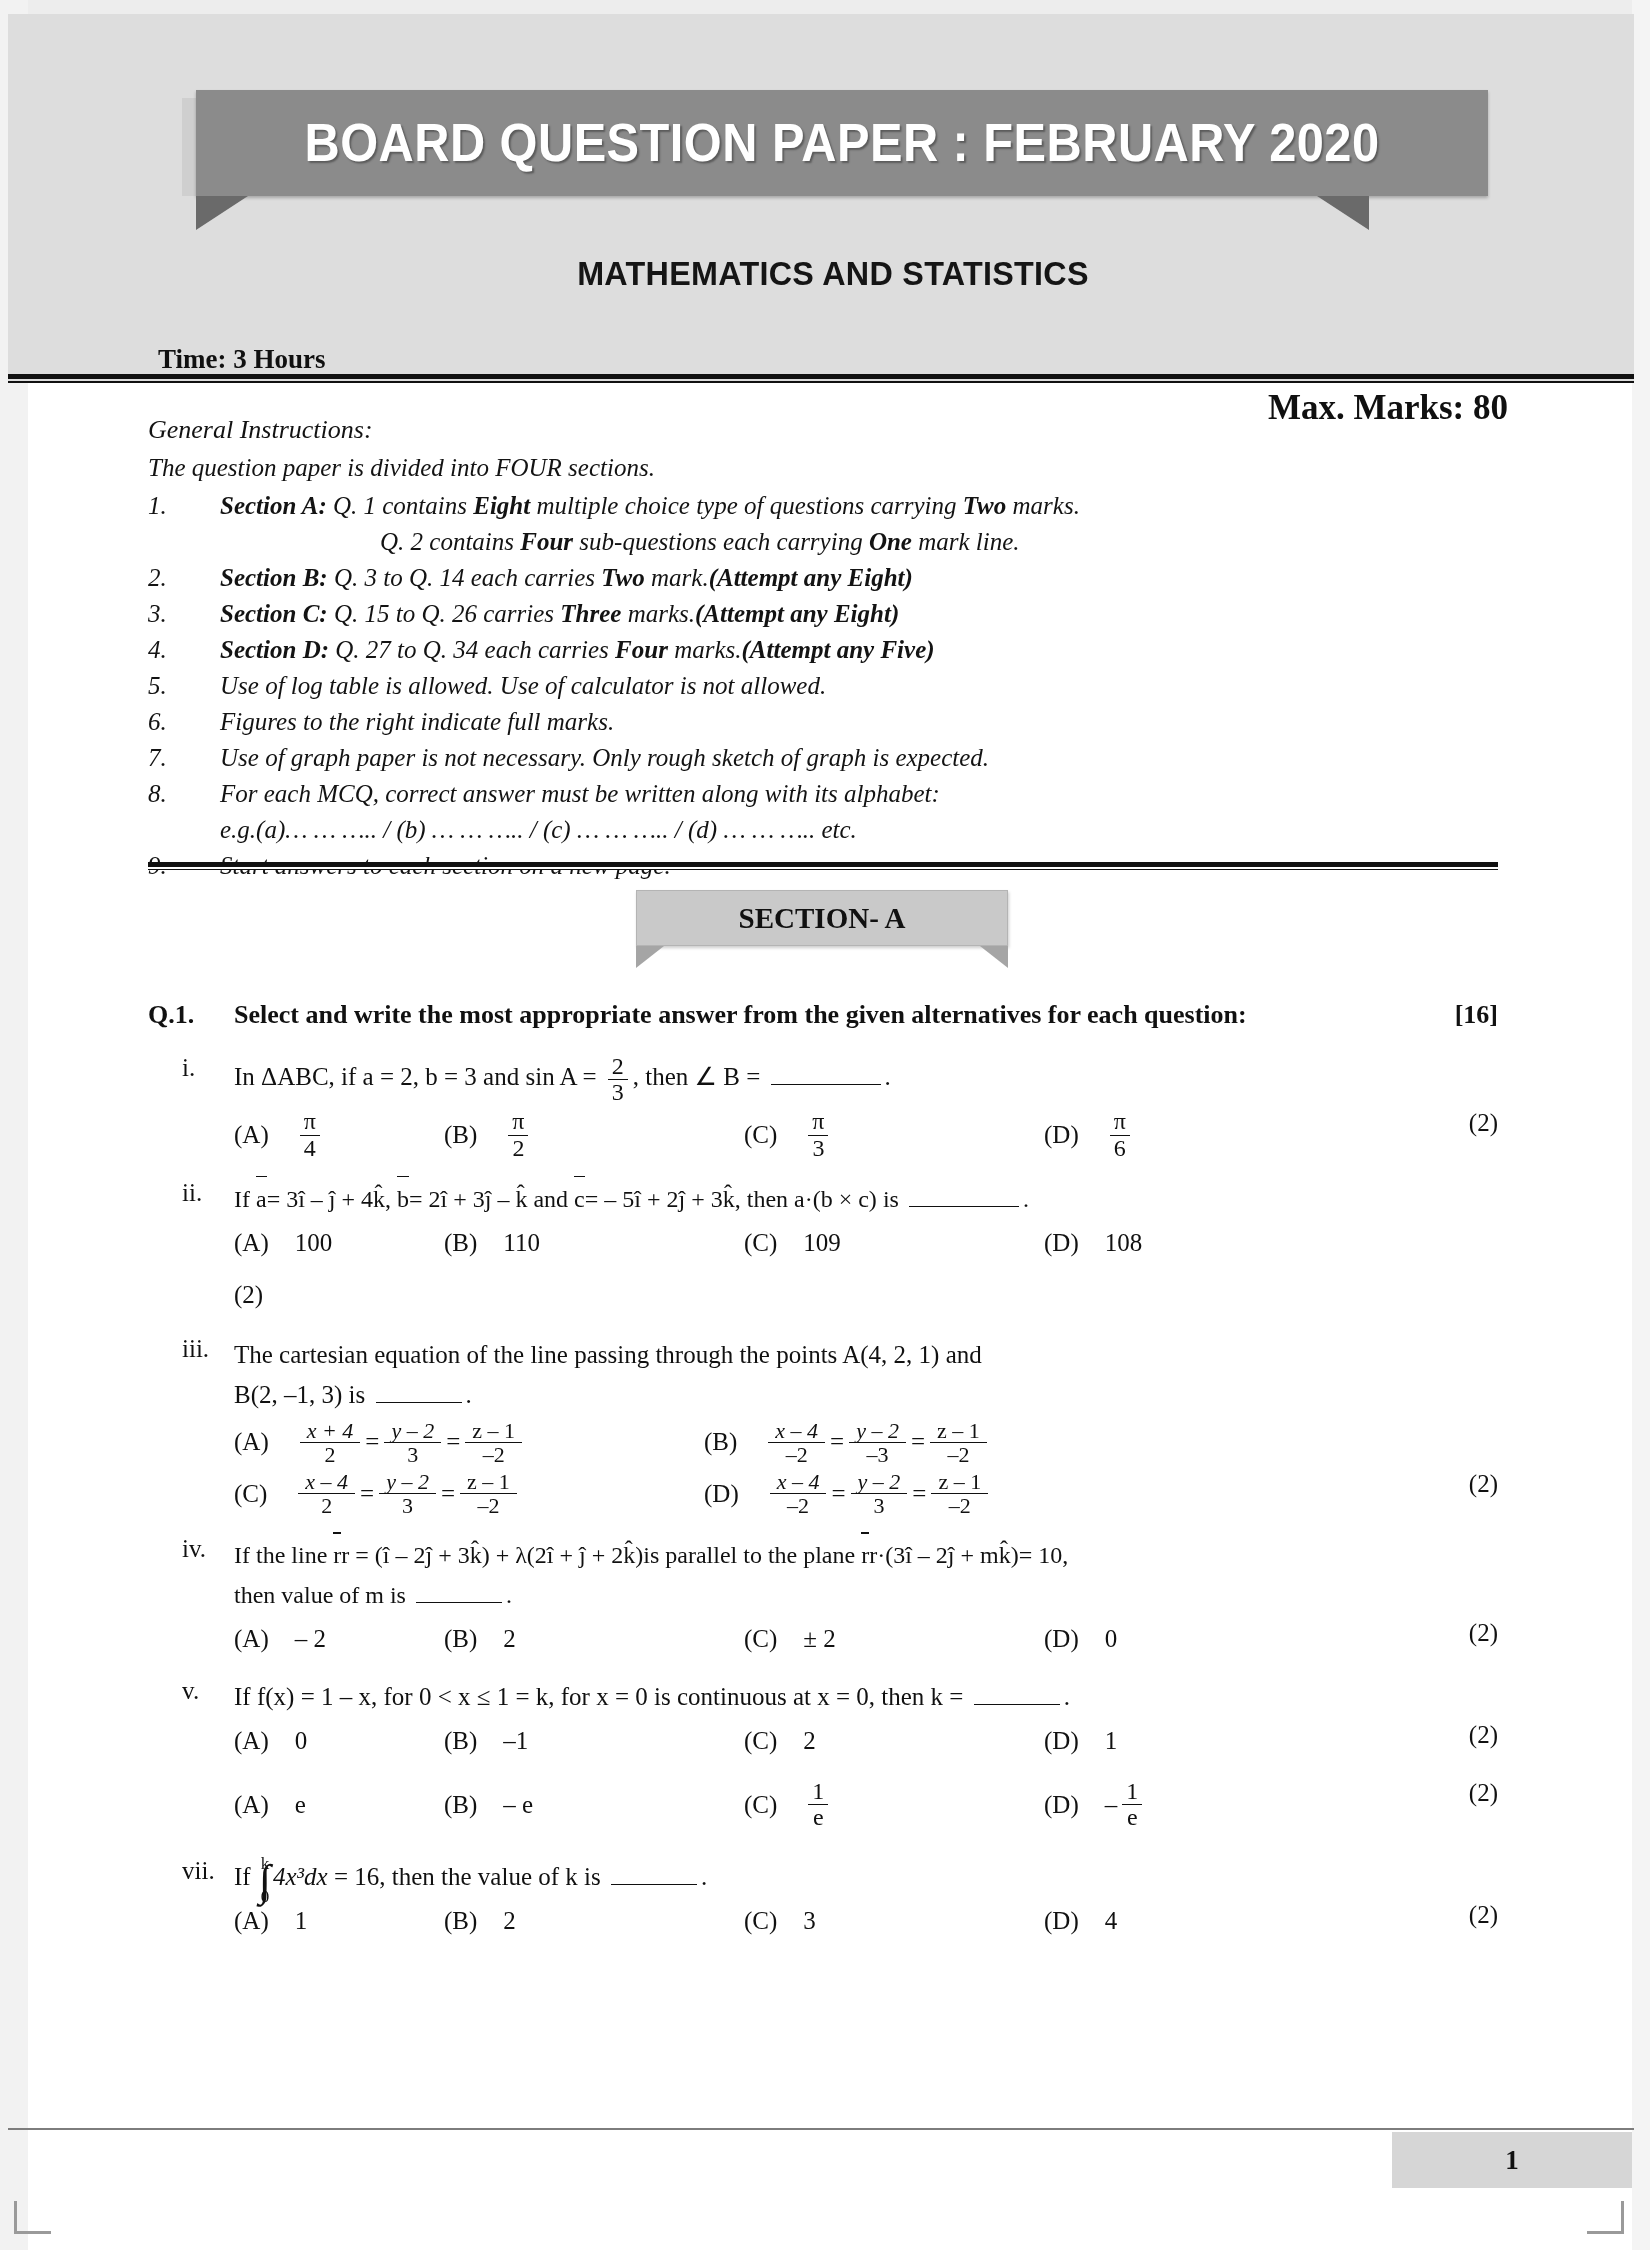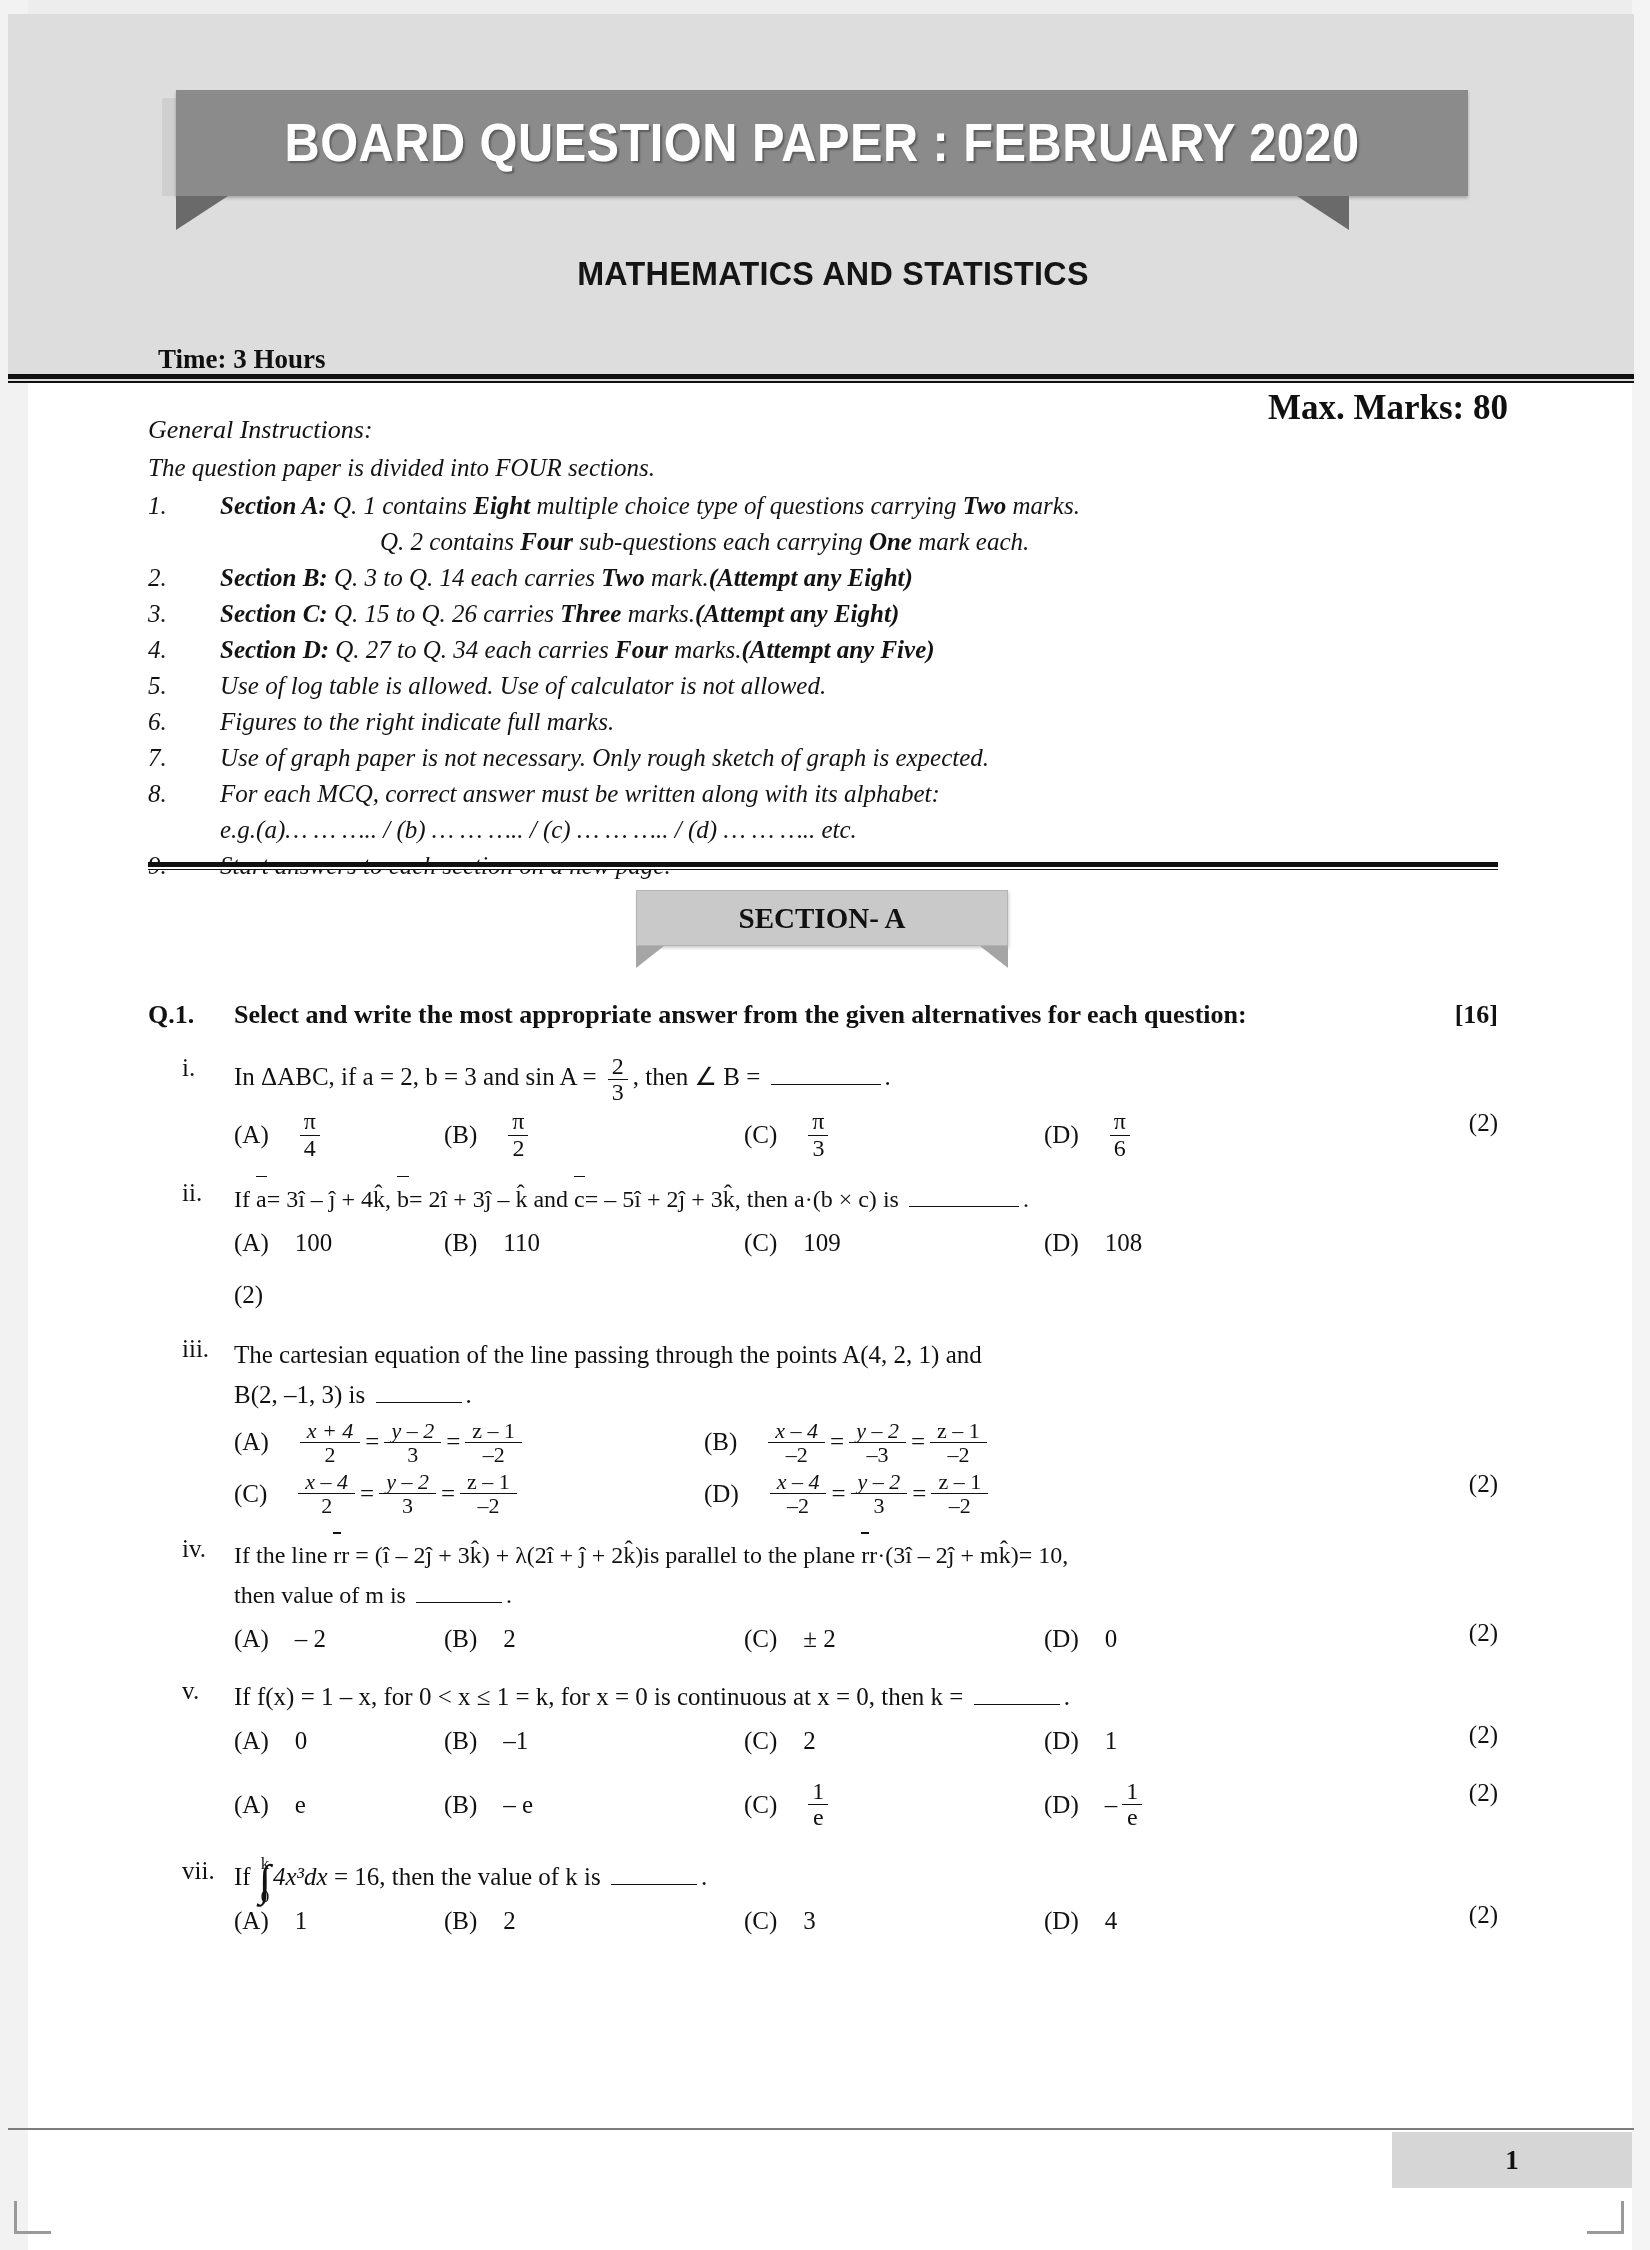--- a/index.html
+++ b/index.html
@@ -28,21 +28,21 @@
     background:#dddddd;
   }
   .header-rule{
     position:absolute;left:8px;top:374px;width:1626px;height:9px;
     background:#111;border-top:2px solid #111;border-bottom:3px solid #111;
     box-sizing:border-box;
   }
   .header-rule-inner{position:absolute;left:0;top:3px;width:100%;height:2px;background:#ddd;}
 
   
-  .ribbon-wrap{position:absolute;left:168px;top:76px;width:1173px;height:130px;}
+  .ribbon-wrap{position:absolute;left:188px;top:76px;width:1173px;height:130px;}
   .ribbon-main{
     position:absolute;left:0;top:0;width:1292px;height:106px;
     background:#8b8b8b;
     box-shadow:0 2px 3px rgba(0,0,0,.25);
   }
   .ribbon-main .ribbon-title{
     color:#fff;font-family:"Liberation Sans", sans-serif;font-weight:bold;
     font-size:53px;letter-spacing:.5px;
     line-height:106px;text-align:center;white-space:nowrap;
     text-shadow:2px 2px 2px rgba(0,0,0,.35);
@@ -191,21 +191,21 @@
   <div class="instructions">
     <div class="ins-head">General Instructions:</div>
     <div class="ins-sub">The question paper is divided into FOUR sections.</div>
     <div id="ins-list">
         <div class="ins-row">
           <div class="ins-num">1.</div>
           <div class="ins-body"><span class="b">Section A:</span><span> Q. 1 contains </span><span class="b">Eight</span><span> multiple choice type of questions carrying </span><span class="b">Two</span><span> marks.</span></div>
         </div>
         <div class="ins-row">
           <div class="ins-num"></div>
-          <div class="ins-body ins-indent"><span>Q. 2 contains </span><span class="b">Four</span><span> sub-questions each carrying </span><span class="b">One</span><span> mark each.</span></div>
+          <div class="ins-body ins-indent"><span>Q. 2 contains </span><span class="b">Four</span><span> sub-questions each carrying </span><span class="b">One</span><span> mark line.</span></div>
         </div>
         <div class="ins-row">
           <div class="ins-num">2.</div>
           <div class="ins-body"><span class="b">Section B:</span><span> Q. 3 to Q. 14 each carries </span><span class="b">Two</span><span> mark.</span><span class="b">(Attempt any </span><span class="b">Eight</span><span class="b">)</span></div>
         </div>
         <div class="ins-row">
           <div class="ins-num">3.</div>
           <div class="ins-body"><span class="b">Section C:</span><span> Q. 15 to Q. 26 carries </span><span class="b">Three</span><span> marks.</span><span class="b">(Attempt any </span><span class="b">Eight</span><span class="b">)</span></div>
         </div>
         <div class="ins-row">

